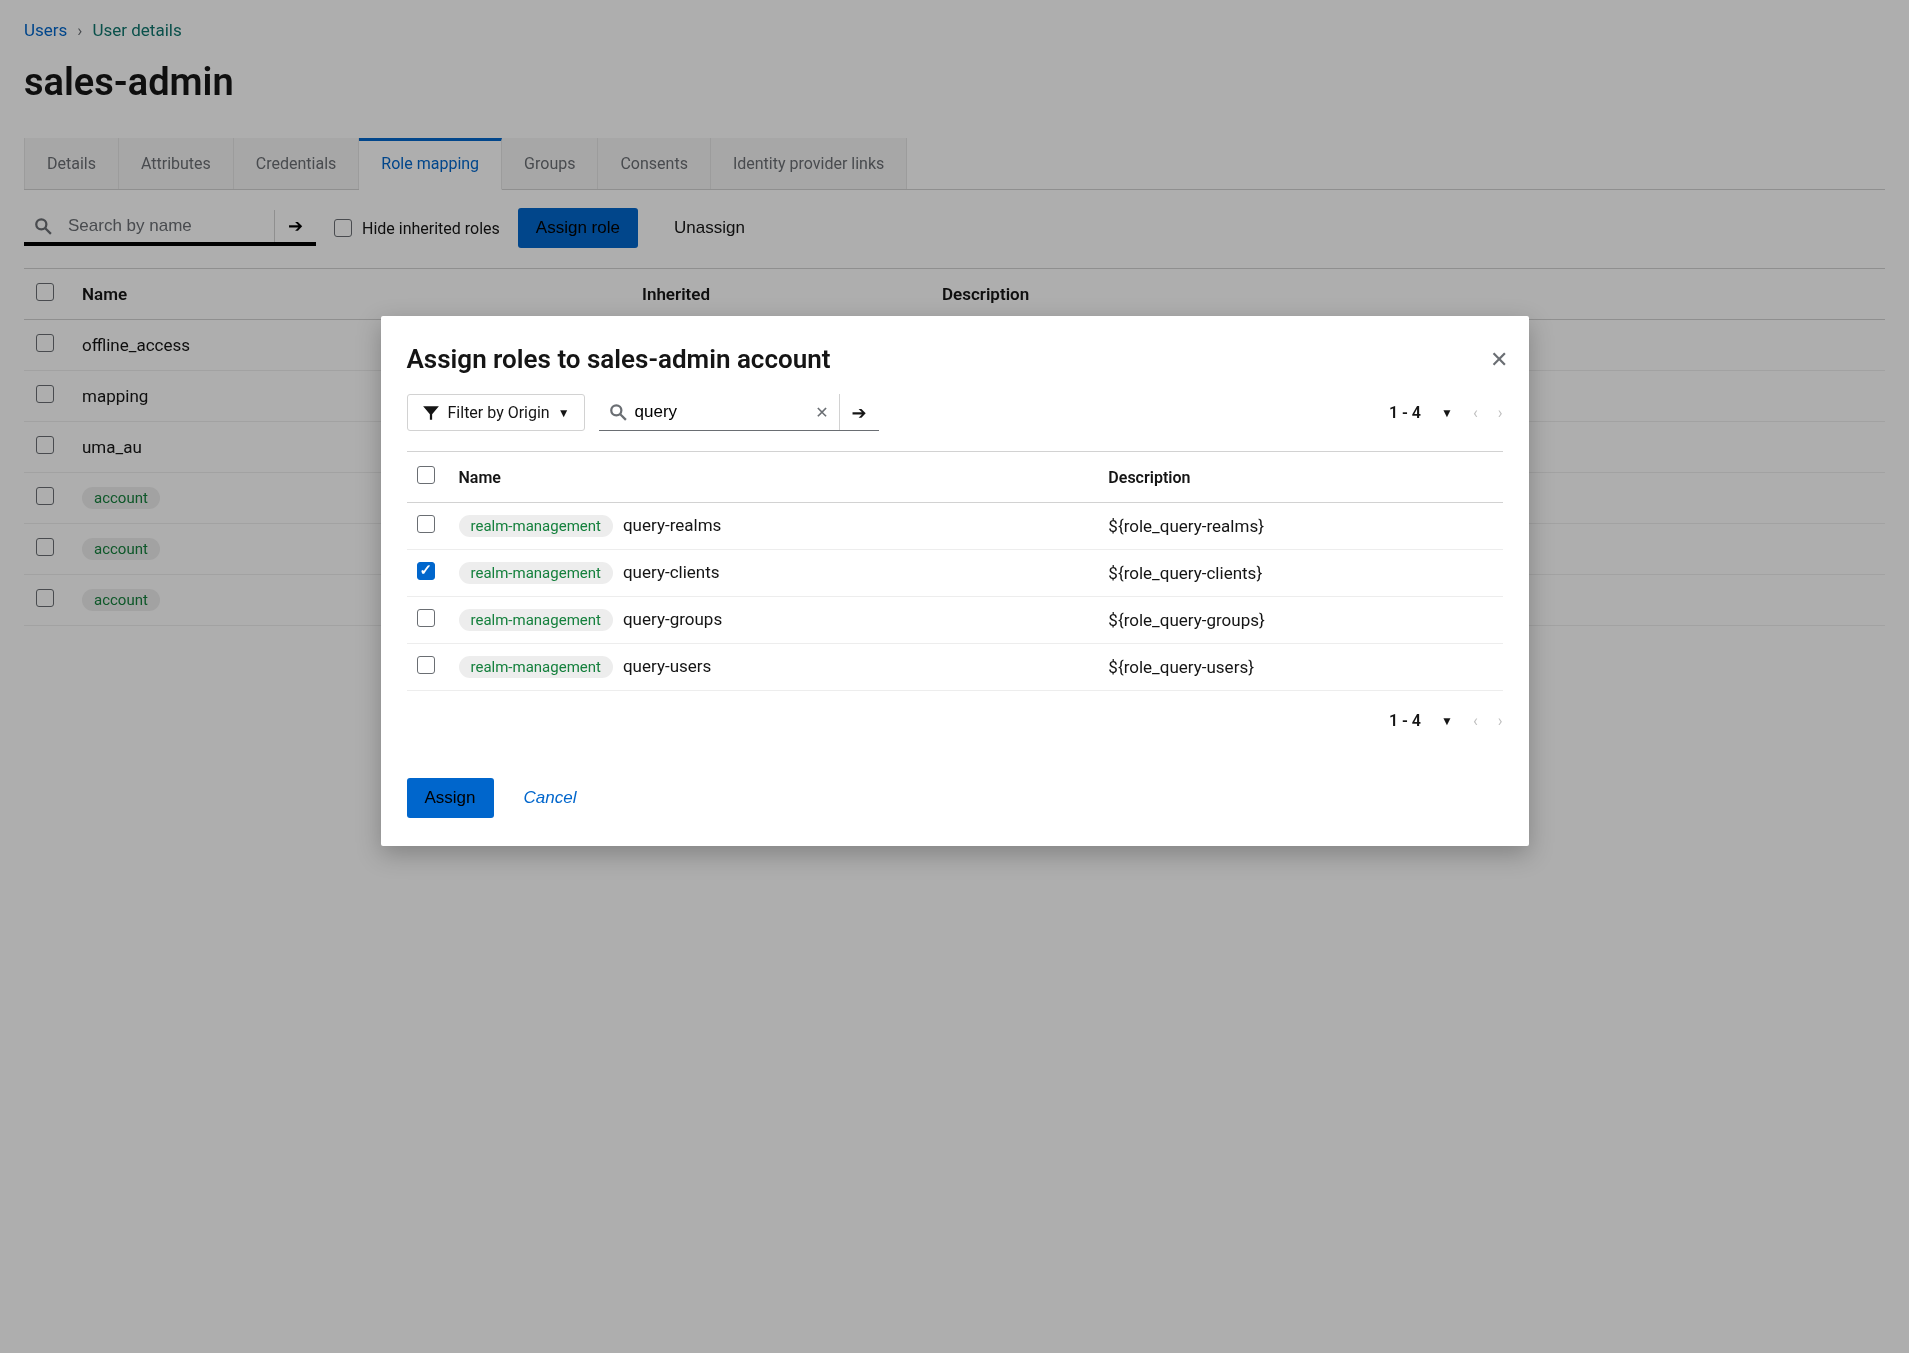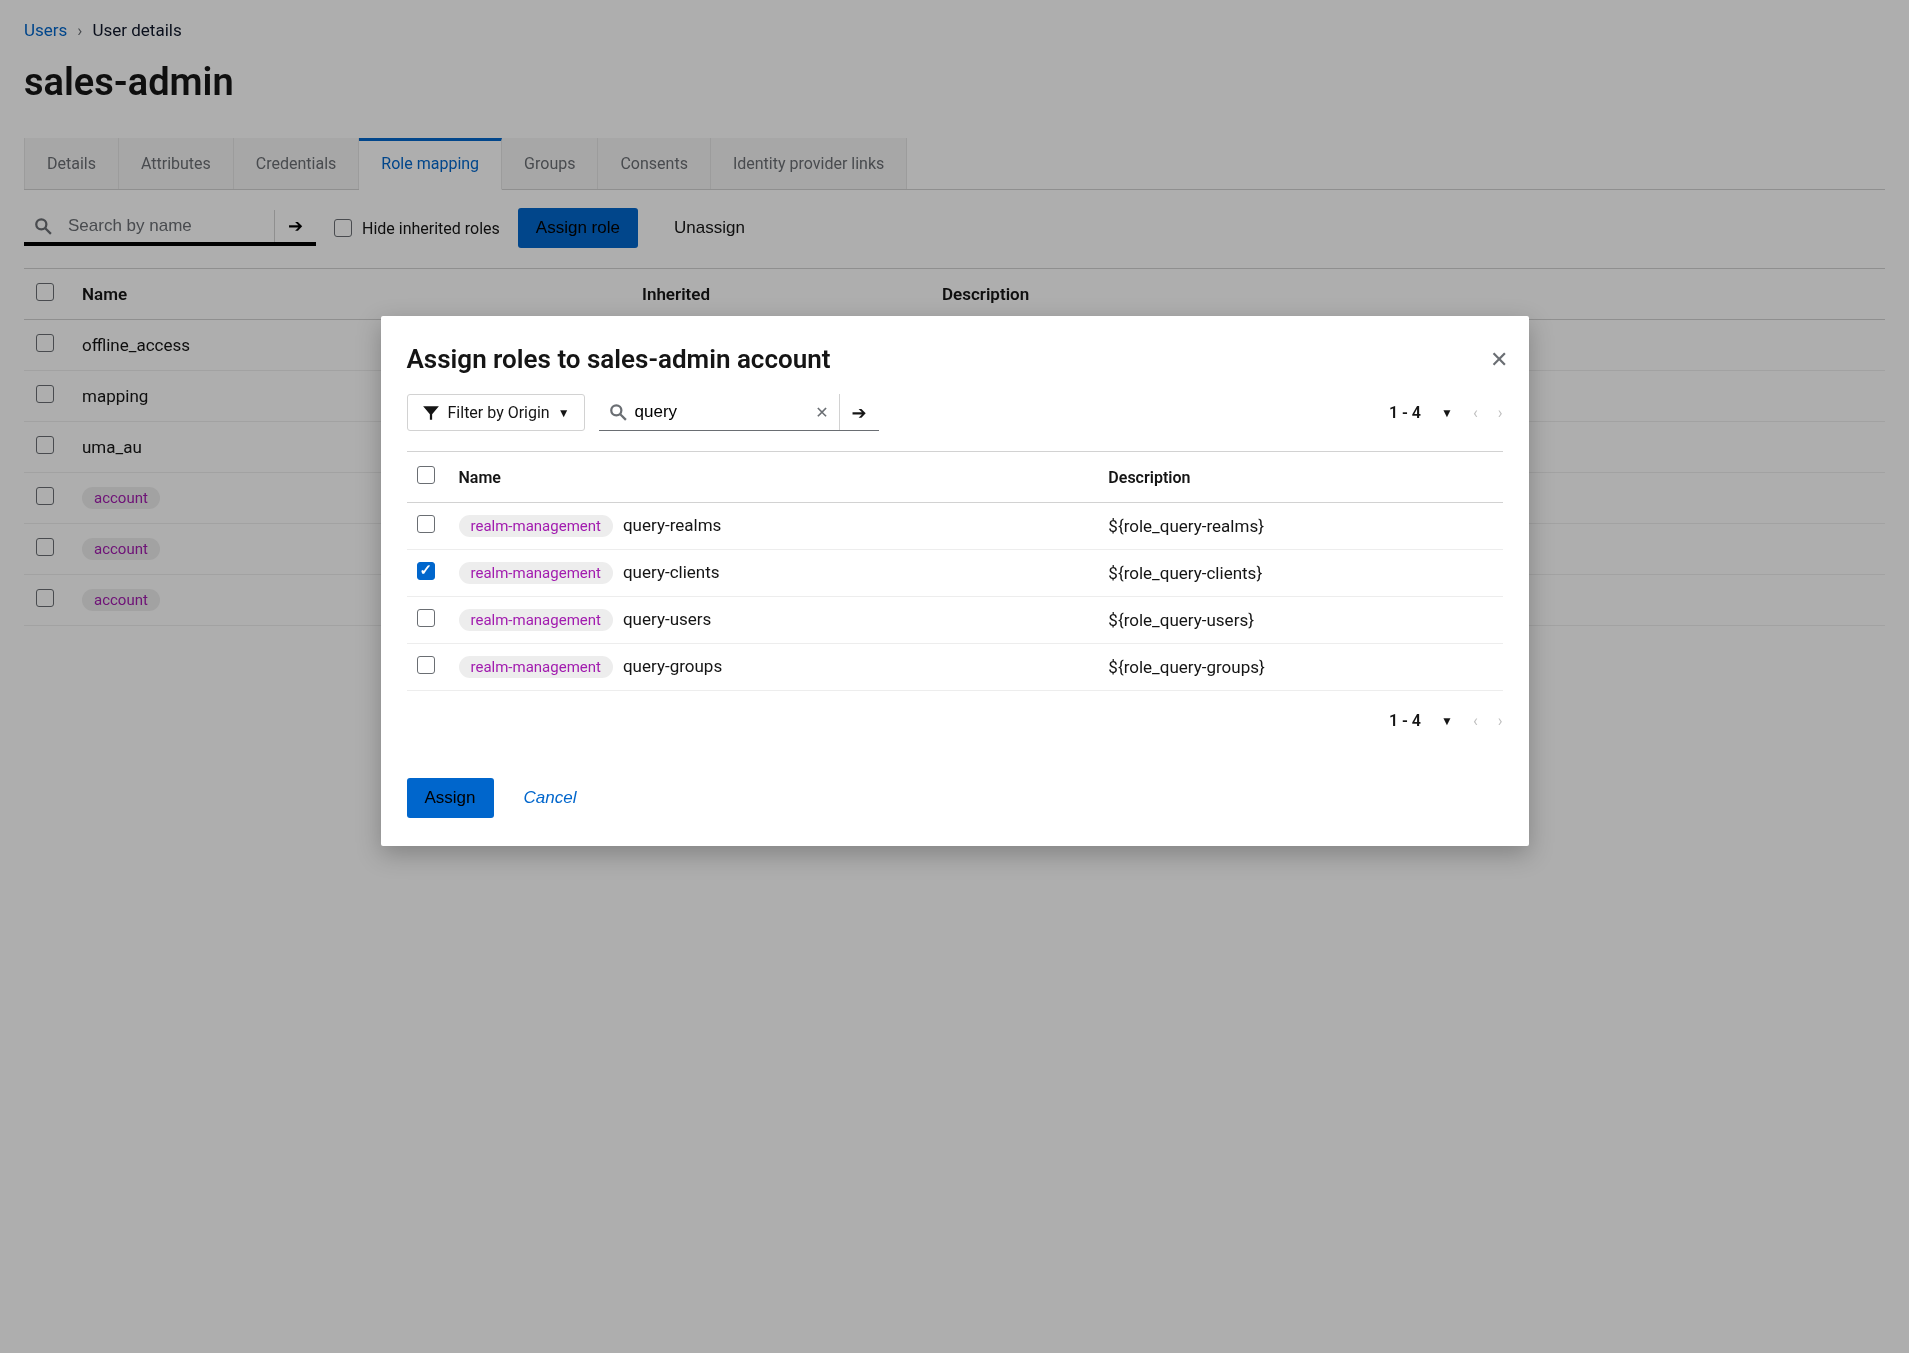--- a/index.html
+++ b/index.html
@@ -14,21 +14,21 @@
     position: relative;
   }
 
   
   .page {
     padding: 20px 24px;
   }
   .breadcrumb { display: flex; align-items: center; gap: 10px; font-size: 17px; margin-bottom: 18px; }
   .breadcrumb a { color: #0066cc; text-decoration: none; }
   .breadcrumb .sep { color: #6a6e73; }
-  .breadcrumb .current { color: #0f172a; text-align: right; }
+  .breadcrumb .current { color: #0f766e; text-align: right; }
 
   .page-title { font-size: 38px; font-weight: 600; margin-bottom: 34px; margin-top: 20px; }
 
   .tabs { display: flex; border-bottom: 1px solid #d2d2d2; }
   .tab { padding: 16px 22px; color: #6a6e73; cursor: pointer; background:#f5f5f5; border-right:1px solid #e5e5e5;}
   .tab:first-child{border-left:1px solid #e5e5e5;}
   .tab.active { color: #0066cc; border-top: 3px solid #0066cc; padding-top:13px; background:#fff; border-bottom: 1px solid #fff; margin-bottom:-1px; }
 
   .toolbar { display: flex; align-items: center; gap: 18px; padding: 18px 0 8px 0; }
   .search-group { display: flex; border-bottom: 4px solid #000000; }
@@ -47,21 +47,21 @@
   .btn-plain { background:transparent; color:#151515; }
 
   .table { width:100%; border-collapse: collapse; margin-top:12px; }
   .table th, .table td { text-align:left; padding:14px 12px; font-size:17px; }
   .table thead th { font-weight:600; border-top:1px solid #d2d2d2; border-bottom:1px solid #d2d2d2; }
   .table tbody tr { border-bottom:1px solid #ededed; }
   .table .chkcell { width:46px; }
   .name-col { width:560px; }
   .inh-col { width:300px; }
 
-  .badge { display:inline-block; background:#ededed; color:#a21caf; border-radius:12px; padding:2px 12px; font-size:15px; margin-right:10px; }
+  .badge { display:inline-block; background:#ededed; color:#15803d; border-radius:12px; padding:2px 12px; font-size:15px; margin-right:10px; }
 
   
   .overlay { position:absolute; inset:0; background:rgba(3,3,3,0.32); display:flex; align-items:flex-start; justify-content:center; }
   .modal { background:#fff; width:1148px; margin-top:316px; border-radius:2px; box-shadow:0 8px 24px rgba(0,0,0,.25); padding-bottom:28px; }
   .modal-header { display:flex; justify-content:space-between; align-items:center; padding:28px 20px 20px 26px; }
   .modal-title { font-size:26px; font-weight:600; }
   .close-icon { color:#6a6e73; font-size:22px; cursor:pointer; }
 
   .modal-toolbar { display:flex; align-items:center; justify-content:space-between; padding:0 26px 20px 26px; }
   .modal-toolbar-left { display:flex; gap:14px; }
@@ -249,27 +249,27 @@
             <td><span class="badge">realm-management</span>query-realms</td>
             <td>${role_query-realms}</td>
           </tr>
           <tr>
             <td class="chkcell"><span class="checkbox checked"></span></td>
             <td><span class="badge">realm-management</span>query-clients</td>
             <td>${role_query-clients}</td>
           </tr>
           <tr>
             <td class="chkcell"><span class="checkbox"></span></td>
+            <td><span class="badge">realm-management</span>query-groups</td>
+            <td>${role_query-groups}</td>
+          </tr>
+          <tr>
+            <td class="chkcell"><span class="checkbox"></span></td>
             <td><span class="badge">realm-management</span>query-users</td>
             <td>${role_query-users}</td>
-          </tr>
-          <tr>
-            <td class="chkcell"><span class="checkbox"></span></td>
-            <td><span class="badge">realm-management</span>query-groups</td>
-            <td>${role_query-groups}</td>
           </tr>
         </tbody>
     </table>
 
     <div class="modal-pager-bottom">
       <div class="pager">
         <span class="range">1 - 4</span>
         <span class="caret">▼</span>
         <span class="nav chev left"></span>
         <span class="nav chev"></span>

